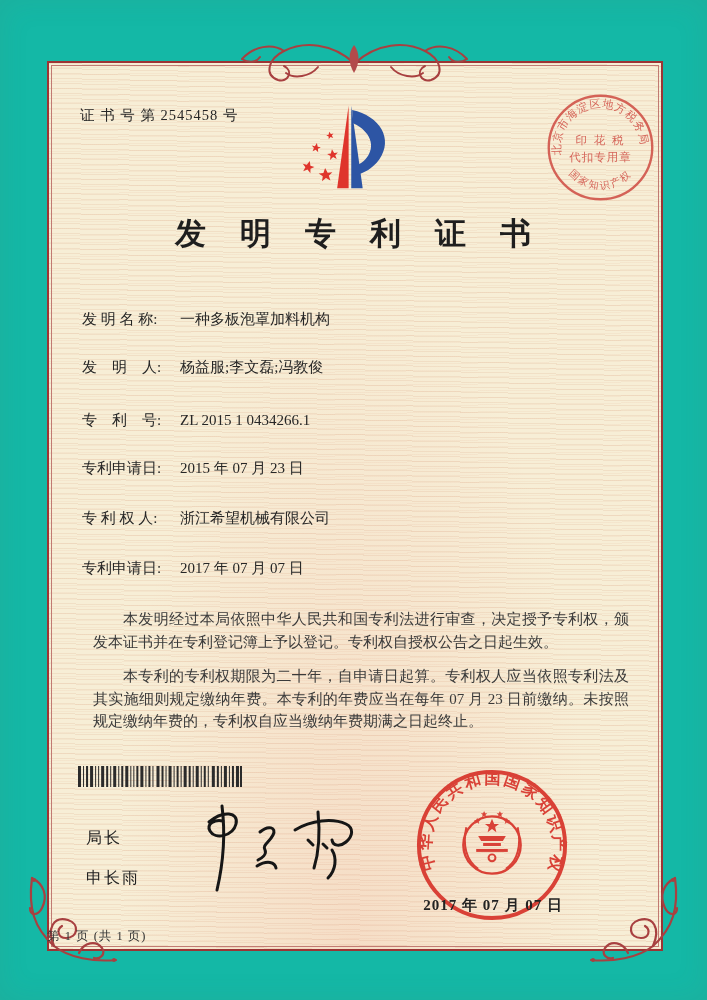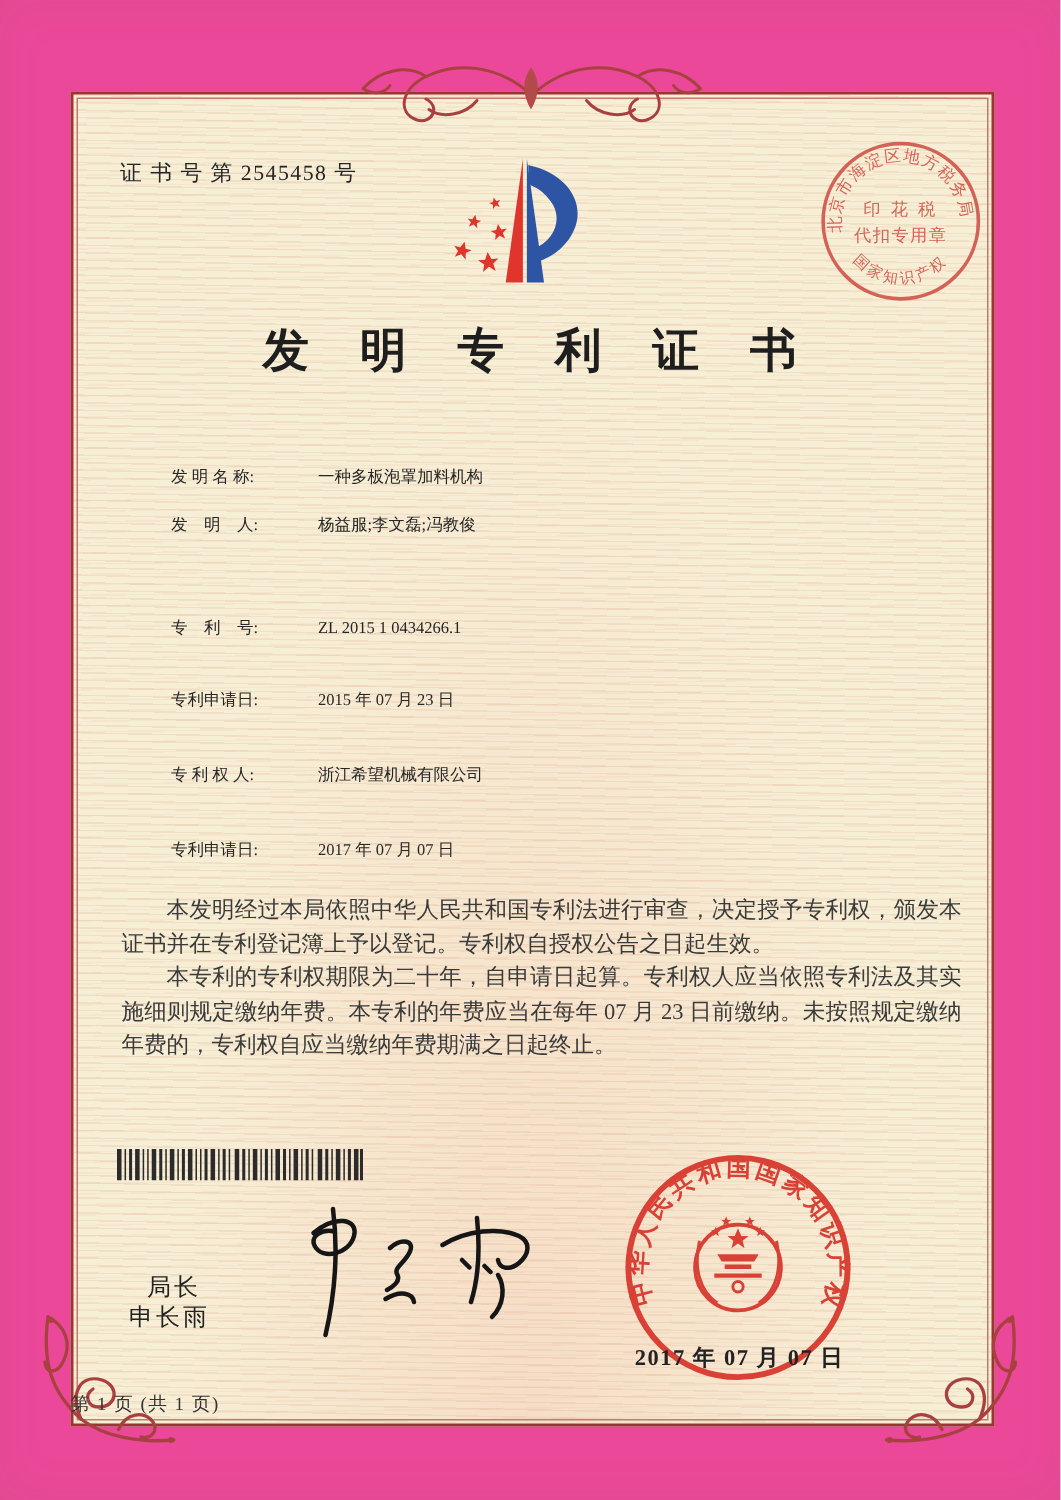--- a/index.html
+++ b/index.html
@@ -1,40 +1,40 @@
 <!DOCTYPE html>
 <html style="--frame_red: #9c3434; --seal_red: #d8392f; --stamp_red: #cf4b42; --logo_red: #df352c; --logo_blue: #2d55a4; --paper_cream: #f7eed6; --ink: #262626;"><head>
 <meta charset="utf-8">
 <style>
   :root{
     --frame_red:#9c3434; --seal_red:#d8392f; --stamp_red:#cf4b42;
     --logo_red:#df352c; --logo_blue:#2d55a4; --paper_cream:#f7eed6; --ink:#262626;
   }
   html,body{margin:0;padding:0;}
   body{width:707px;height:1000px;background:#ffffff;font-family:"Liberation Serif","DejaVu Serif",serif;}
-  .paper{position:relative;width:707px;height:1000px;background:#ec4899;overflow:hidden;
+  .paper{position:relative;width:707px;height:1000px;background:#14b8a6;overflow:hidden;
          box-shadow:inset 0 0 30px rgba(120,100,80,.10);}
   .cert-area{position:absolute;left:47px;top:61px;width:612px;height:886px;
     background-color:var(--paper_cream,#f7eed6);
     background-image:
       radial-gradient(ellipse at 50% 100%, rgba(240,160,140,.22), rgba(240,160,140,0) 55%),
       repeating-linear-gradient(1.2deg, rgba(210,145,110,.16) 0 1px, rgba(210,145,110,0) 1px 5px),
       repeating-linear-gradient(-0.8deg, rgba(225,170,140,.12) 0 1px, rgba(225,170,140,0) 1px 7px);
     border:2px solid var(--frame_red,#9c3434);}
   .cert-inner{position:absolute;inset:2px;border:1px solid #c17a72;pointer-events:none;}
   .abs{position:absolute;}
   .cert-no{left:80px;top:106px;font-size:14.5px;letter-spacing:1px;color:var(--ink);}
   .title{left:47px;top:213px;width:612px;text-align:center;font-size:31px;font-weight:bold;
          letter-spacing:34px;text-indent:34px;white-space:nowrap;color:#1e1e1e;}
-  .field-row{left:82px;font-size:11px;color:var(--ink);white-space:nowrap;margin-left:32px;}
+  .field-row{left:82px;font-size:15px;color:var(--ink);white-space:nowrap;}
   .fl{display:inline-block;min-width:92px;}
   .fv{margin-left:6px;}
   .body-text{left:81px;top:596px;width:560px;font-size:15px;line-height:22.5px;color:#3a3a3a;
              text-align:justify;}
-  .body-text p{margin:0;text-indent:2em;}
+  .body-text p{margin:12px;text-indent:2em;}
   .signoff{left:86px;font-family:"Liberation Sans","DejaVu Sans",sans-serif;
            font-size:16px;letter-spacing:2px;color:#222;}
   .seal-date{left:413px;top:896px;width:160px;text-align:center;font-size:15px;font-weight:bold;
              color:#222;letter-spacing:1px;}
   .footer{left:47px;top:928px;width:612px;font-size:12.5px;color:#333;
           letter-spacing:1px;}
   svg{display:block;}
   .stamp-text{font-family:"Liberation Serif","DejaVu Serif",serif;}
 </style>
 </head>
@@ -110,21 +110,21 @@
     </text>
     <text class="stamp-text" x="60" y="56" text-anchor="middle" font-size="12" letter-spacing="2" fill="var(--stamp_red,#cf4b42)">印 花 税</text>
     <text class="stamp-text" x="60" y="74" text-anchor="middle" font-size="12" letter-spacing="1" fill="var(--stamp_red,#cf4b42)">代扣专用章</text>
   </svg>
 
   <div class="abs title">发明专利证书</div>
 
   <div class="abs field-row" style="top:310px;">
     <span class="fl">发 明 名 称:</span><span class="fv">一种多板泡罩加料机构</span>
   </div>
-  <div class="abs field-row" style="top:342px;">
+  <div class="abs field-row" style="top:358px;">
     <span class="fl">发　明　人:</span><span class="fv">杨益服;李文磊;冯教俊</span>
   </div>
   <div class="abs field-row" style="top:411px;">
     <span class="fl">专　利　号:</span><span class="fv">ZL 2015 1 0434266.1</span>
   </div>
   <div class="abs field-row" style="top:459px;">
     <span class="fl">专利申请日:</span><span class="fv">2015 年 07 月 23 日</span>
   </div>
   <div class="abs field-row" style="top:509px;">
     <span class="fl">专 利 权 人:</span><span class="fv">浙江希望机械有限公司</span>
@@ -178,21 +178,21 @@
         <rect x="138" width="2" height="21"></rect>
       <rect x="142" width="1" height="21"></rect>
         <rect x="145" width="3" height="21"></rect>
         <rect x="150" width="1" height="21"></rect>
       <rect x="153" width="2" height="21"></rect>
         <rect x="157" width="3" height="21"></rect>
         <rect x="161" width="2" height="21"></rect>
     </g>
   </svg>
 
-  <div class="abs signoff" style="top:848px;margin-left:12px;">局长</div>
+  <div class="abs signoff" style="top:828px;">局长</div>
   <div class="abs signoff" style="top:868px;">申长雨</div>
 
   <svg class="abs" style="left:165px;top:800px;" width="200" height="100" viewBox="0 0 200 100">
     <g fill="none" stroke="#161616" stroke-width="3" stroke-linecap="round" stroke-linejoin="round">
       <path d="M44,22 C58,10 74,12 71,24 C68,36 50,40 45,31 C41,24 50,19 58,21"></path>
       <path d="M57,6 C60,30 59,60 52,90"></path>
       <path d="M95,32 C103,25 112,27 108,35 C104,43 97,45 100,50 C102,54 97,58 93,60"></path>
       <path d="M92,66 C102,60 110,62 111,68"></path>
       <path d="M130,30 C146,20 168,18 181,24 C189,28 188,36 181,42 C175,47 168,46 167,40"></path>
       <path d="M153,12 C155,32 154,52 149,68"></path>

